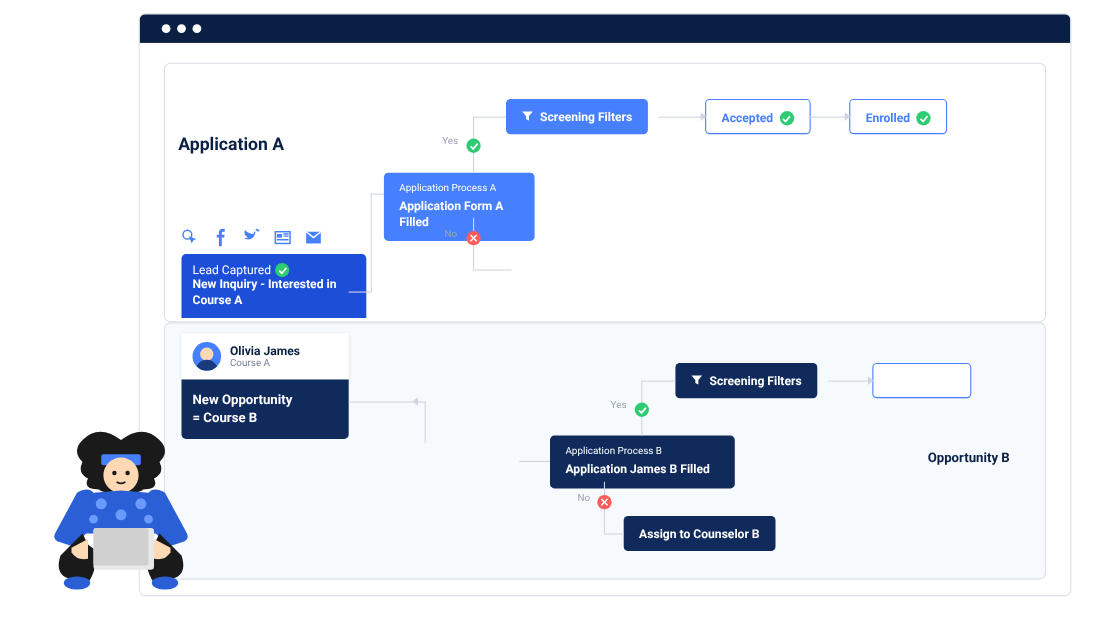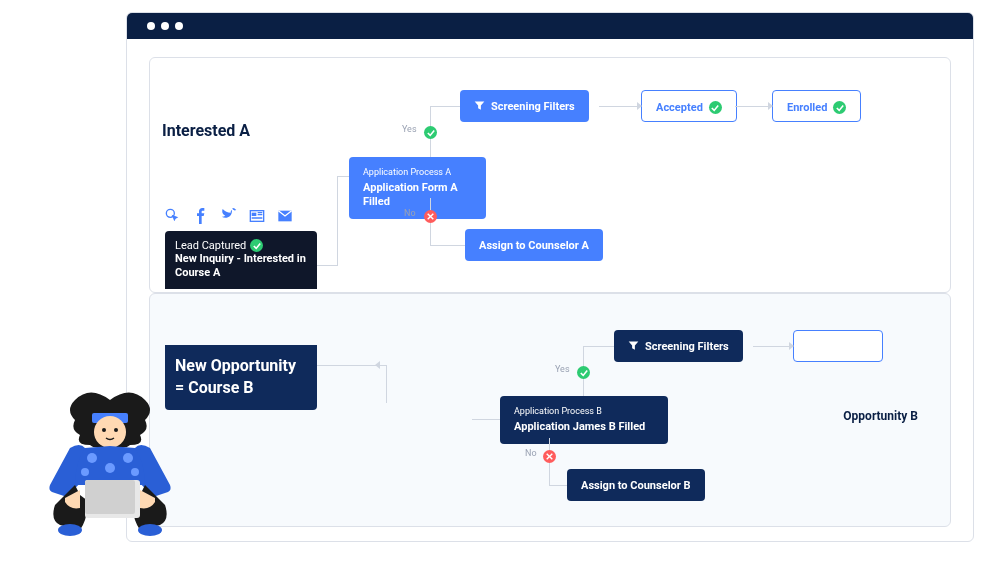--- a/index.html
+++ b/index.html
@@ -6,34 +6,34 @@
 body{background:#fff;width:1000px;height:565px;position:relative;overflow:hidden}
 .window{position:absolute;left:126px;top:12px;width:848px;height:530px;border:1px solid #dce0e8;border-radius:6px;background:#fff;overflow:hidden}
 .titlebar{height:26px;background:#0a1f44;display:flex;align-items:center;padding-left:20px;gap:6px}
 .dot{width:8px;height:8px;border-radius:50%;background:#fff}
 .panel-a{position:absolute;left:22px;top:44px;right:22px;height:236px;border:1px solid #dce0e8;border-radius:6px}
 .panel-b{position:absolute;left:22px;top:280px;right:22px;height:234px;border:1px solid #dce0e8;border-radius:6px;background:#f7fafd}
 .heading-a{position:absolute;left:35px;top:108px;font-weight:700;font-size:16px;color:#0a1f44}
 .heading-b{position:absolute;right:55px;top:396px;font-weight:700;font-size:12px;color:#0a1f44}
 .social{position:absolute;left:38px;top:195px;display:flex;gap:12px;align-items:center}
 .social svg{width:16px;height:16px;fill:#4680ff}
-.lead-card{position:absolute;left:38px;top:218px;width:152px;background:#0f172a;color:#fff;border-radius:4px 4px 0 0;padding:8px 10px;font-size:11px}
+.lead-card{position:absolute;left:38px;top:218px;width:168px;background:#1d4ed8;color:#fff;border-radius:4px 4px 0 0;padding:8px 10px;font-size:11px}
 .lead-captured{display:inline-flex;align-items:center;gap:4px;font-weight:400}
 .check-badge{display:inline-flex;width:13px;height:13px;border-radius:50%;background:#2dcb72;align-items:center;justify-content:center}
 .check-badge svg{width:8px;height:8px;fill:#fff}
 .cross-badge{display:inline-flex;width:13px;height:13px;border-radius:50%;background:#ff5c5c;align-items:center;justify-content:center}
 .cross-badge svg{width:7px;height:7px;fill:#fff}
 .lead-title{font-weight:700;margin-top:0;line-height:1.3}
 .olivia-card{position:absolute;left:38px;top:290px;width:152px;background:#fff;padding:8px 10px;display:flex;align-items:center;gap:8px;box-shadow:0 1px 4px rgba(0,0,0,0.1)}
 .avatar{width:26px;height:26px;border-radius:50%;background:#4680ff;position:relative;overflow:hidden}
 .avatar::before{content:'';position:absolute;width:12px;height:12px;border-radius:50%;background:#ffd9b3;left:7px;top:5px}
 .avatar::after{content:'';position:absolute;width:20px;height:10px;border-radius:10px 10px 0 0;background:#1a3a7a;left:3px;top:16px}
 .olivia-name{font-size:11px;font-weight:700;color:#0a1f44}
 .olivia-sub{font-size:9px;color:#7a8599}
-.newop-card{position:absolute;left:38px;top:332px;width:152px;background:#0f2a5b;color:#fff;padding:10px;font-size:16px;font-weight:700;line-height:1.4;border-radius:0 0 4px 4px}
+.newop-card{position:absolute;left:38px;top:332px;width:152px;background:#0f2a5b;color:#fff;padding:10px;font-size:12px;font-weight:700;line-height:1.4;border-radius:0 0 4px 4px}
 .box{position:absolute;padding:10px 14px;border-radius:4px;font-size:11px;font-weight:700;display:flex;align-items:flex-start;justify-content:center}
 .box-blue{background:#4680ff;color:#fff}
 .box-navy{background:#0f2a5b;color:#fff}
 .box-white{background:#fff;border:1px solid #4680ff;color:#4680ff}
 .box-multi{display:block;line-height:1.3}
 .box-multi .l1{font-size:9px;font-weight:400;margin-bottom:2px}
 .funnel{width:11px;height:11px;fill:#fff;margin-right:6px}
 .line{position:absolute;background:#d0d6e0}
 .lineh{height:1px}
 .linev{width:1px}
@@ -48,21 +48,21 @@
 
 <div class="window">
   <div class="titlebar">
     <span class="dot"></span>
     <span class="dot"></span>
     <span class="dot"></span>
   </div>
   <div class="panel-a"></div>
   <div class="panel-b"></div>
 
-  <div class="heading-a">Interested A</div>
+  <div class="heading-a">Application A</div>
 
   <div class="social">
     <svg viewBox="0 0 24 24">
         <circle cx="8" cy="8" r="6" fill="none" stroke="#4680ff" stroke-width="2"></circle>
         <path d="M10 10 L20 14 L16 16 L14 20 z"></path>
       </svg>
     <svg viewBox="0 0 24 24">
         <path d="M14 4h3V0h-3c-3 0-5 2-5 5v3H6v4h3v12h4V12h3l1-4h-4V5c0-.6.4-1 1-1z"></path>
       </svg>
     <svg viewBox="0 0 24 24">
@@ -86,20 +86,27 @@
       <span>Lead Captured</span>
       <span class="check-badge">
           <svg viewBox="0 0 10 10">
             <path d="M1 5 L4 8 L9 2" fill="none" stroke="#fff" stroke-width="2"></path>
           </svg>
         </span>
     </span>
     <div class="lead-title">New Inquiry - Interested in Course A</div>
   </div>
 
+  <div class="olivia-card">
+    <span class="avatar"></span>
+    <div>
+      <div class="olivia-name">Olivia James</div>
+      <div class="olivia-sub">Course A</div>
+    </div>
+  </div>
 
   <div class="newop-card">
     <div>New Opportunity</div>
     <div>= Course B</div>
   </div>
 
   <div class="box box-blue box-multi" style="left:222px;top:144px;width:137px">
     <div class="l1">Application Process A</div>
     <div>Application Form A Filled</div>
   </div>
@@ -122,23 +129,20 @@
 
   <div class="box box-white" style="left:645px;top:77px;height:32px;gap:6px">
     <span>Enrolled</span>
     <span class="check-badge">
         <svg viewBox="0 0 10 10">
           <path d="M1 5 L4 8 L9 2" fill="none" stroke="#fff" stroke-width="2"></path>
         </svg>
       </span>
   </div>
 
-  <div class="box box-blue" style="left:338px;top:216px;height:32px">
-    <span>Assign to Counselor A</span>
-  </div>
 
   <div class="line lineh" style="left:190px;top:252px;width:20px"></div>
   <div class="line linev" style="left:210px;top:163px;height:90px"></div>
   <div class="line lineh" style="left:210px;top:163px;width:12px"></div>
   <div class="line linev" style="left:303px;top:93px;height:51px"></div>
   <div class="line lineh" style="left:303px;top:93px;width:30px"></div>
   <div class="line linev" style="left:303px;top:185px;height:48px"></div>
   <div class="line lineh" style="left:303px;top:232px;width:35px"></div>
   <div class="line lineh" style="left:472px;top:93px;width:42px"></div>
   <div class="arrow-right" style="left:510px;top:89px"></div>

